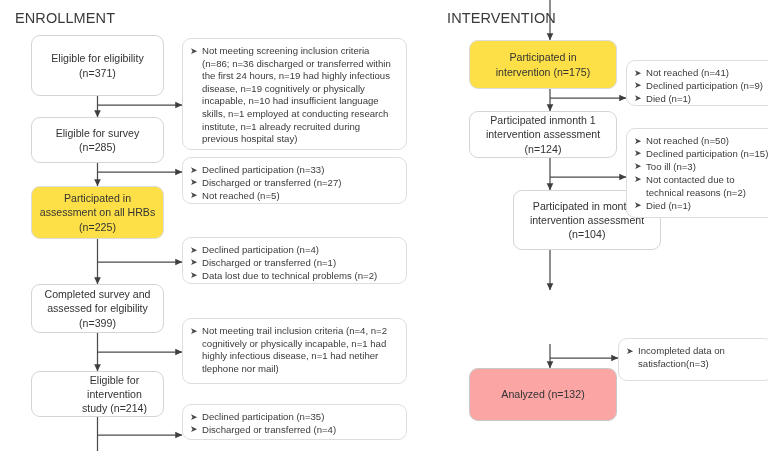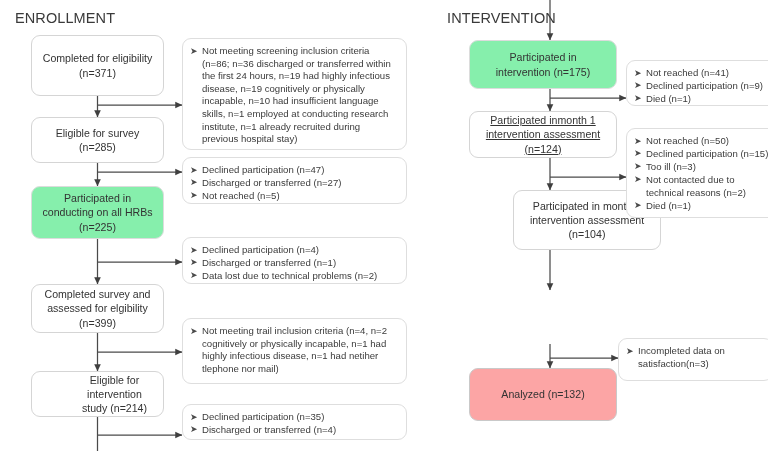--- a/index.html
+++ b/index.html
@@ -30,21 +30,21 @@
     background:#ffffff;
     display:flex;
     align-items:center;
     justify-content:center;
     text-align:center;
     font-size:10.6px;
     line-height:14.2px;
     color:#333333;
     padding:2px 6px;
   }
-  .box.shaded{ background:#86efac; border-color:#dcdcdc; }
+  .box.shaded{ background:#fde047; border-color:#dcdcdc; }
   .box.shaded-dark{ background:#fca5a5; border-color:#c9c9c9; }
   .box span{ display:block; }
 
   
   .excl{
     position:absolute;
     border:1px solid #dedede;
     border-radius:9px;
     background:#ffffff;
     padding:6px 8px 6px 7px;
@@ -110,36 +110,36 @@
       <line x1="534" y1="358" x2="602" y2="358" marker-end="url(#ah)"></line>
     </g>
   </svg>
 
   <div class="section-header" style="left:-1px; top:10px;">ENROLLMENT</div>
 
   <div class="section-header" style="left:431px; top:10px;">INTERVENTION</div>
 
   <div class="box" style="left:15px; top:35px; width:133px; height:61px;">
     <div>
-      <span>Completed for eligibility</span>
+      <span>Eligible for eligibility</span>
       <span>(n=371)</span>
     </div>
   </div>
 
   <div class="box" style="left:15px; top:117px; width:133px; height:46px;">
     <div>
       <span>Eligible for survey</span>
       <span>(n=285)</span>
     </div>
   </div>
 
   <div class="box shaded" style="left:15px; top:186px; width:133px; height:53px;">
     <div>
       <span>Participated in</span>
-      <span>conducting on all HRBs</span>
+      <span>assessment on all HRBs</span>
       <span>(n=225)</span>
     </div>
   </div>
 
   <div class="box" style="left:15px; top:284px; width:133px; height:49px;">
     <div>
       <span>Completed survey and</span>
       <span>assessed for elgibility</span>
       <span>(n=399)</span>
     </div>
@@ -158,21 +158,21 @@
         <span class="bul">➤</span>
         <span>Not meeting screening inclusion criteria (n=86; n=36 discharged or transferred within the first 24 hours, n=19 had highly infectious disease, n=19 cognitively or physically incapable, n=10 had insufficient language skills, n=1 employed at conducting research institute, n=1 already recruited during previous hospital stay)</span>
       </li>
     </ul>
   </div>
 
   <div class="excl" style="left:166px; top:157px; width:225px; height:47px;">
     <ul>
       <li>
         <span class="bul">➤</span>
-        <span>Declined participation (n=47)</span>
+        <span>Declined participation (n=33)</span>
       </li>
       <li>
         <span class="bul">➤</span>
         <span>Discharged or transferred (n=27)</span>
       </li>
       <li>
         <span class="bul">➤</span>
         <span>Not reached (n=5)</span>
       </li>
     </ul>
@@ -217,21 +217,21 @@
     </ul>
   </div>
 
   <div class="box shaded" style="left:453px; top:40px; width:148px; height:49px;">
     <div>
       <span>Participated in</span>
       <span>intervention (n=175)</span>
     </div>
   </div>
 
-  <div class="box" style="left:453px; top:111px; width:148px; height:47px;text-decoration:underline;">
+  <div class="box" style="left:453px; top:111px; width:148px; height:47px;">
     <div>
       <span>Participated inmonth 1</span>
       <span>intervention assessment</span>
       <span>(n=124)</span>
     </div>
   </div>
 
   <div class="box" style="left:453px; top:190px; width:148px; height:60px;margin-left:44px;">
     <div>
       <span>Participated in month 3</span>

